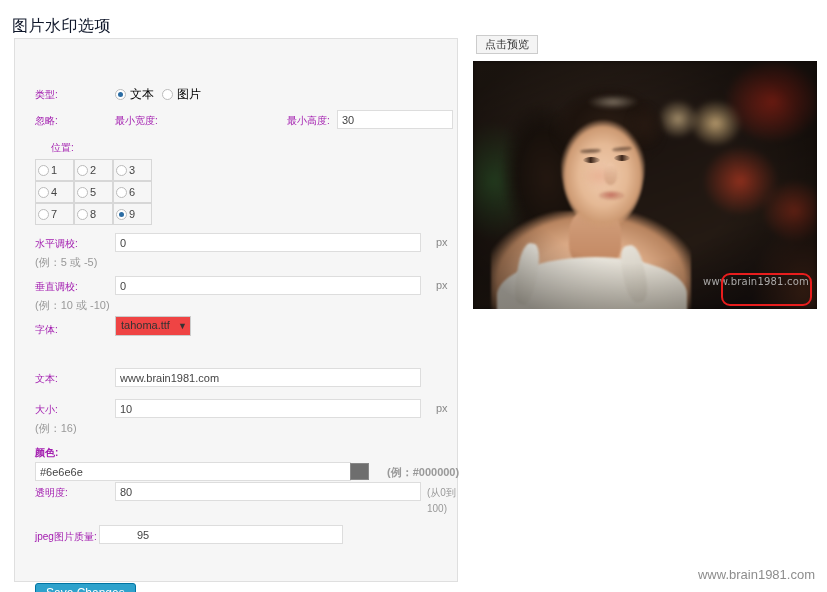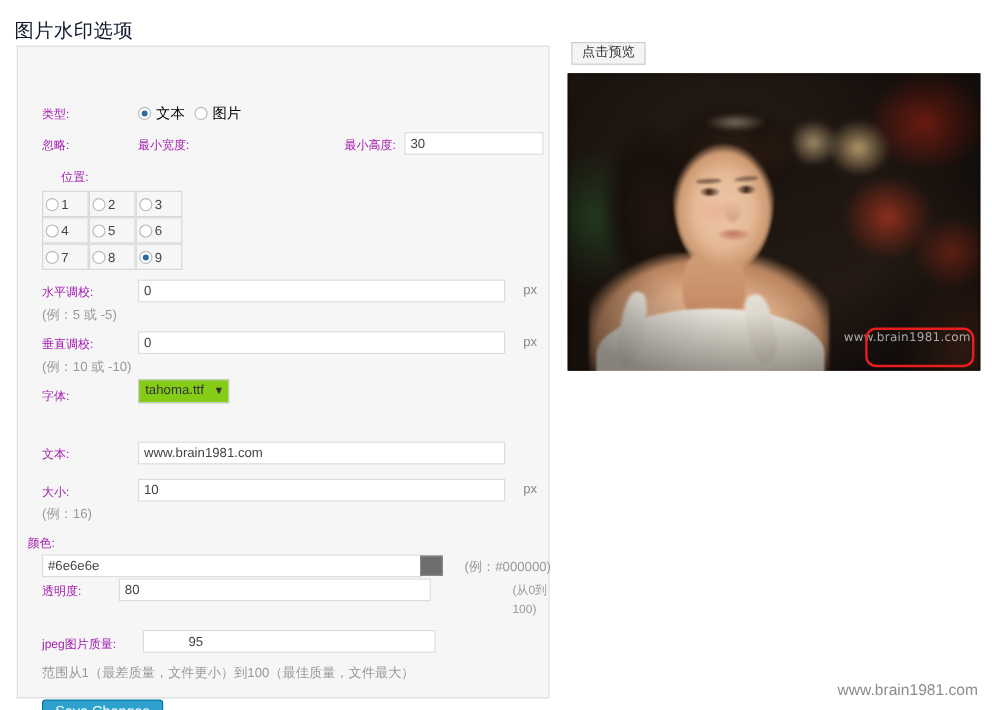--- a/index.html
+++ b/index.html
@@ -123,21 +123,21 @@
     color: #444444;
     margin-left: 2px;
   }
 
   
   .select {
     position: absolute;
     box-sizing: border-box;
     height: 20px;
     border: 1px solid #cccccc;
-    background: #84cc16;
+    background: #ef4444;
     font-size: 11px;
     color: #333333;
     padding: 2px 4px 0 5px;
     white-space: nowrap;
   }
   .select .caret {
     font-size: 9px;
     color: #333333;
     margin-left: 8px;
   }
@@ -405,32 +405,31 @@
   <div class="select" style="left:100px; top:277px; width:76px;"><span>tahoma.ttf</span><span class="caret">▼</span></div>
 
   <div class="lbl" style="left:20px; top:333px;text-align:right;">文本:</div>
   <input class="txt" style="left: 100px; top: 329px; width: 306px;" value="www.brain1981.com">
 
   <div class="lbl" style="left:20px; top:364px;">大小:</div>
   <input class="txt" style="left: 100px; top: 360px; width: 306px;" value="10">
   <div class="unit" style="left:421px; top:363px;">px</div>
   <div class="hint" style="left:20px; top:382px;">(例：16)</div>
 
-  <div class="lbl" style="left:8px; top:407px;">颜色:</div>
+  <div class="lbl" style="left:20px; top:407px;font-weight:bold;">颜色:</div>
   <input class="txt" style="left: 20px; top: 423px; width: 316px;" value="#6e6e6e">
   <div id="color-swatch" style="left:335px; top:424px;"></div>
-  <div class="hint" style="left:372px; top:426px;">(例：#000000)</div>
+  <div class="hint" style="left:372px; top:426px;font-weight:bold;">(例：#000000)</div>
 
   <div class="lbl" style="left:20px; top:447px;">透明度:</div>
-  <input class="txt" style="left: 84px; top: 443px; width: 260px;" value="80">
+  <input class="txt" style="left: 100px; top: 443px; width: 306px;" value="80">
   <div class="hint-wrap" style="left:412px; top:446px; width:46px; line-height:16px;">(从0到100)</div>
 
   <div class="lbl" style="left:20px; top:491px;">jpeg图片质量:</div>
-  <input class="txt" style="left: 104px; top: 486px; width: 244px; padding-left: 37px;" value="95">
-  <div class="hint" style="left:20px; top:514px;">范围从1（最差质量，文件更小）到100（最佳质量，文件最大）</div>
+  <input class="txt" style="left: 84px; top: 486px; width: 244px; padding-left: 37px;" value="95">
 
   <button id="save-btn">Save Changes</button>
 </div>
 
 <button id="preview-btn">点击预览</button>
 
 <div id="preview-image">
   <div class="ph-layer" id="bg-base"></div>
   <div class="ph-layer" id="hair-pony"></div>
   <div class="ph-layer" id="torso"></div>

